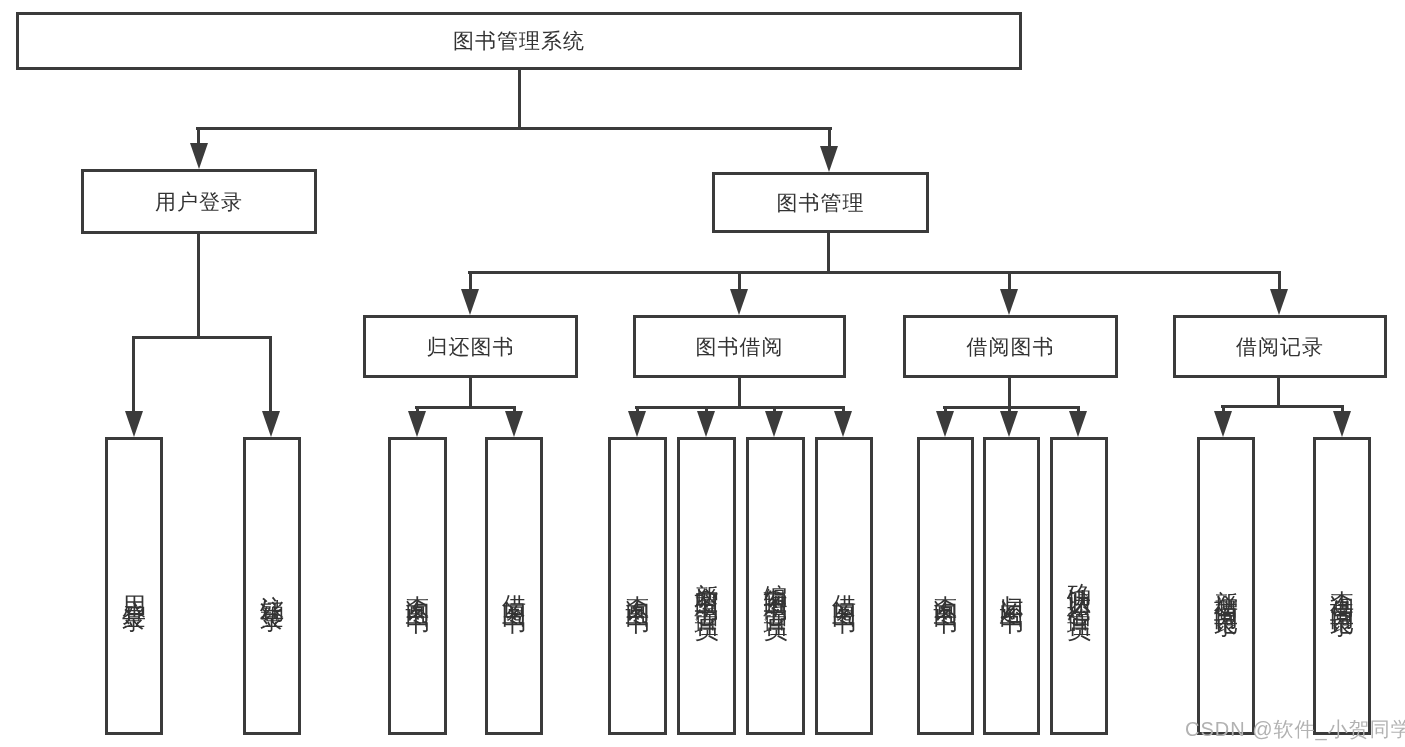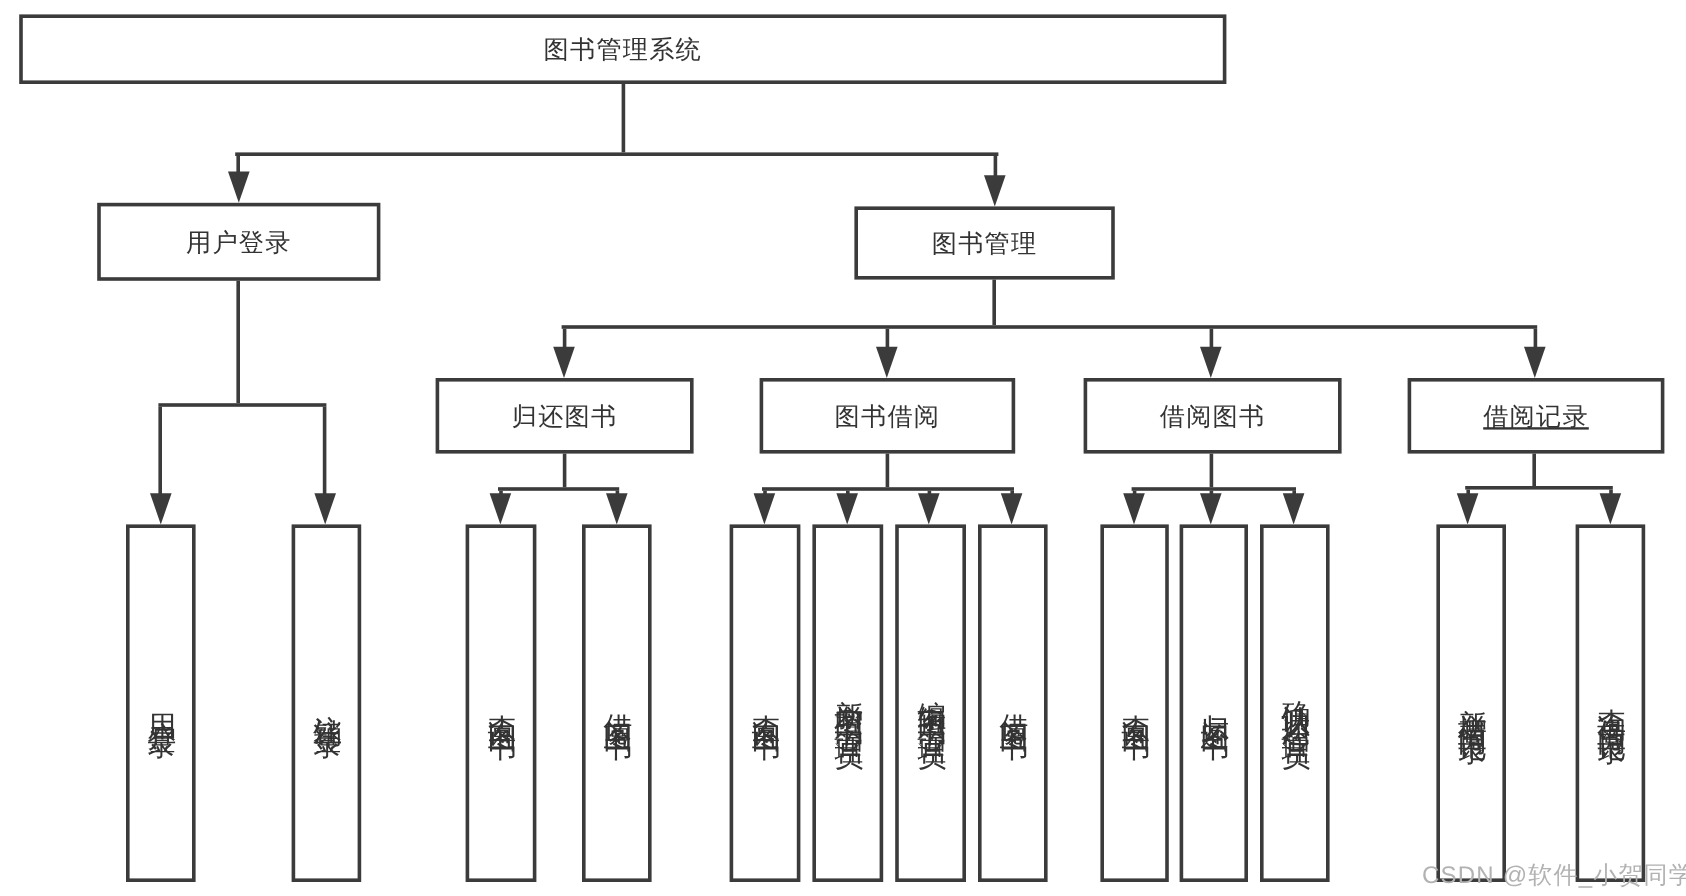--- a/index.html
+++ b/index.html
@@ -71,21 +71,21 @@
   <div class="vline" style="left:738px; top:274px; height:16px;"></div>
   <div class="arrow" style="left:730px; top:289px;"></div>
   <div class="vline" style="left:1008px; top:274px; height:16px;"></div>
   <div class="arrow" style="left:1000px; top:289px;"></div>
   <div class="vline" style="left:1278px; top:274px; height:16px;"></div>
   <div class="arrow" style="left:1270px; top:289px;"></div>
 
   <div class="box-h" style="left:363px; top:315px; width:215px; height:63px;">归还图书</div>
   <div class="box-h" style="left:633px; top:315px; width:213px; height:63px;">图书借阅</div>
   <div class="box-h" style="left:903px; top:315px; width:215px; height:63px;">借阅图书</div>
-  <div class="box-h" style="left:1173px; top:315px; width:214px; height:63px;text-decoration:underline;">借阅记录</div>
+  <div class="box-h" style="left:1173px; top:315px; width:214px; height:63px;">借阅记录</div>
 
   <div class="vline" style="left:469px; top:378px; height:28px;"></div>
   <div class="hline" style="left:415px; top:406px; width:101px;"></div>
   <div class="vline" style="left:416px; top:409px; height:6px;"></div>
   <div class="arrow" style="left:408px; top:411px;"></div>
   <div class="vline" style="left:513px; top:409px; height:6px;"></div>
   <div class="arrow" style="left:505px; top:411px;"></div>
   <div class="box-v" style="left:388px; top:437px; width:59px; height:298px;">
     <span class="vtext">查询图书</span>
   </div>

